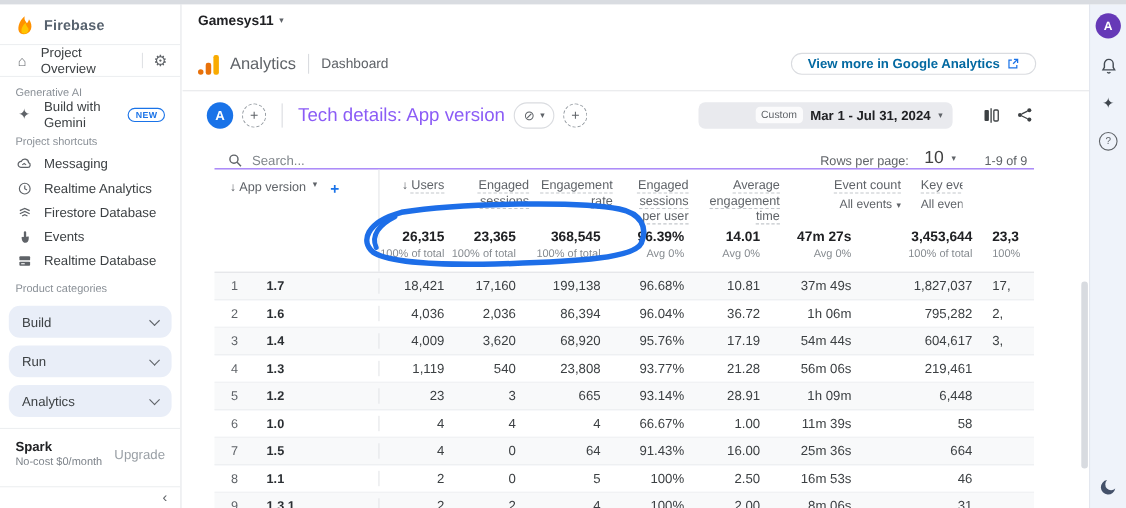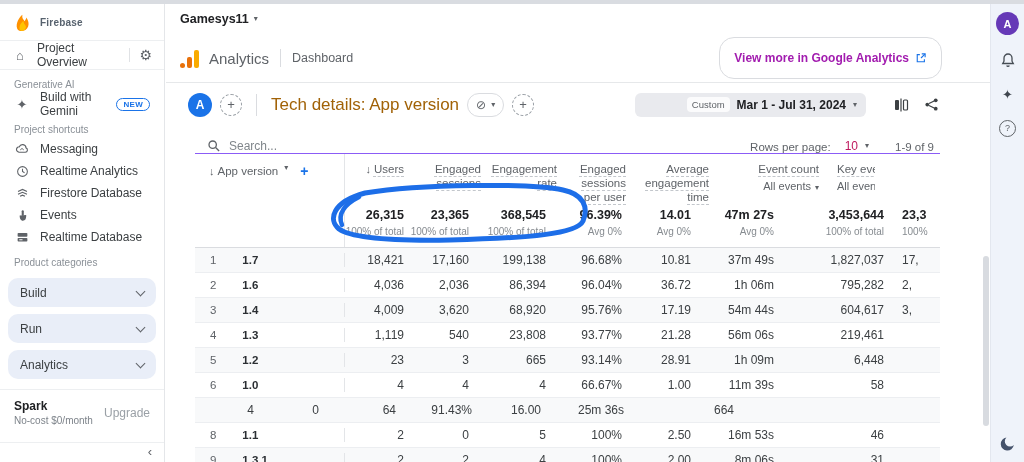--- a/index.html
+++ b/index.html
@@ -4,21 +4,21 @@
 <style>
   html,body{margin:0;padding:0;background:#fff;}
   body{width:1024px;height:462px;font-family:"Liberation Sans","DejaVu Sans",sans-serif;overflow:hidden;}
   .root{position:relative;width:1024px;height:462px;overflow:hidden;background:#fff;}
   .top-strip{position:absolute;top:0;left:0;width:1024px;height:4px;background:#d9dce1;z-index:40;}
   .flex-spacer{flex:1;}
   .caret{font-size:8px;color:#5f6368;line-height:1;}
   
   .sidebar{position:absolute;left:0;top:4px;bottom:0;width:165px;background:#fff;border-right:1px solid #e4e6e9;box-sizing:border-box;}
   .brand{display:flex;align-items:center;gap:9px;height:26px;padding:5px 12px;border-bottom:1px solid #edeff1;cursor:pointer;}
-  .brand-text{font-size:10px;font-weight:600;color:#57626e;letter-spacing:.2px;}
+  .brand-text{font-size:13px;font-weight:600;color:#57626e;letter-spacing:.2px;}
   .po-row{display:flex;align-items:center;gap:9px;height:20px;padding:4px 12px;border-bottom:1px solid #edeff1;}
   .po-icon{font-size:13px;color:#5f6368;width:16px;text-align:center;}
   .po-label{flex:1;font-size:12px;color:#3c4043;font-weight:500;}
   .po-div{width:1px;height:14px;background:#e0e2e5;}
   .gear{font-size:14px;color:#5f6368;cursor:pointer;}
   .sec-label{padding:9px 14px 3px;font-size:10px;color:#8a9097;}
   .nav-item{display:flex;align-items:center;gap:10px;height:20px;padding:1px 14px;font-size:12px;color:#3c4043;cursor:pointer;}
   .nav-item .nicon{width:16px;height:16px;display:flex;align-items:center;justify-content:center;color:#5f6368;font-size:13px;flex:none;}
   .nav-item.selected{background:#d3e3fd;border-radius:15px;margin:0 5px;padding:1px 9px;color:#1b3a5e;font-weight:600;}
   .gemini-badge{margin-left:4px;font-size:8px;font-weight:700;color:#1a73e8;border:1px solid #1a73e8;border-radius:8px;padding:1px 6px;letter-spacing:.3px;}
@@ -34,38 +34,38 @@
   .project-bar{display:flex;align-items:center;gap:5px;height:30px;padding:0 14px;}
   .project-name{font-size:12.5px;font-weight:600;color:#202124;cursor:pointer;}
   .ga-header{display:flex;align-items:center;height:48px;padding:0 48px 0 14px;border-bottom:1px solid #e6e8ea;}
   .ga-logo{display:flex;align-items:flex-end;gap:2px;height:20px;margin-right:10px;}
   .ga-dot{width:5px;height:5px;border-radius:50%;background:#e8710a;}
   .ga-bar-m{width:5px;height:11px;border-radius:2px;background:#e8710a;}
   .ga-bar-t{width:5px;height:18px;border-radius:2px;background:#f9ab00;}
   .ga-title{font-size:15px;color:#5f6368;}
   .ga-sep{width:1px;height:18px;background:#dadce0;margin:0 11px;}
   .ga-page{font-size:12.5px;color:#5f6368;}
-  .view-more{display:flex;align-items:center;gap:6px;height:42px;padding:0 14px;background:#fff;border:1px solid #dadce0;border-radius:15px;font-size:12px;font-weight:600;color:#a21caf;cursor:pointer;font-family:inherit;}
+  .view-more{display:flex;align-items:center;gap:6px;height:20px;padding:0 14px;background:#fff;border:1px solid #dadce0;border-radius:15px;font-size:12px;font-weight:600;color:#0369a1;cursor:pointer;font-family:inherit;}
   .title-row{display:flex;align-items:center;height:43px;padding:0 48px 0 22px;}
   .seg-circle{width:24px;height:24px;border-radius:50%;background:#1a73e8;color:#fff;font-size:12px;font-weight:700;display:flex;align-items:center;justify-content:center;cursor:pointer;flex:none;}
   .add-circle{width:22px;height:22px;border-radius:50%;border:1px dashed #9aa0a6;color:#5f6368;font-size:13px;display:flex;align-items:center;justify-content:center;margin-left:8px;cursor:pointer;flex:none;box-sizing:border-box;}
   .v-div{width:1px;height:22px;background:#dadce0;margin:0 14px;}
-  .report-title{font-size:17px;font-weight:400;color:#a16207;margin:0 8px 0 0;white-space:nowrap;}
+  .report-title{font-size:17px;font-weight:400;color:#8b5cf6;margin:0 8px 0 0;white-space:nowrap;}
   .filter-pill{display:flex;align-items:center;gap:5px;height:22px;padding:0 8px;border:1px solid #dadce0;border-radius:12px;color:#5f6368;font-size:12px;cursor:pointer;}
   .date-pill{display:flex;align-items:center;gap:7px;height:24px;background:#e9eaee;border-radius:6px;padding:0 9px;cursor:pointer;margin-right:16px;}
   .date-preset{background:#fbfbfc;border-radius:4px;font-size:9.5px;color:#5f6368;padding:2px 5px;margin-left:43px;}
   .date-text{font-size:12px;font-weight:600;color:#202124;white-space:nowrap;}
   .icon-btn{display:flex;align-items:center;justify-content:center;width:22px;height:22px;cursor:pointer;margin-left:8px;flex:none;}
   
   .table-zone{position:relative;margin-left:29px;width:745px;}
   .search-row{display:flex;align-items:flex-end;height:27px;border-bottom:1px solid #8b5cf6;padding-left:12px;}
   .search-ph{font-size:12px;color:#80868b;margin-left:8px;}
   .rpp-label,.page-info{font-size:11.5px;color:#5f6368;}
   .rpp-select{display:flex;align-items:center;gap:7px;margin:0 26px 0 14px;cursor:pointer;}
-  .rpp-value{font-size:12px;color:#be185d;}
+  .rpp-value{font-size:16px;color:#404040;}
   .page-info{margin-right:6px;}
   .thead,.totals-row,.trow{display:flex;}
   .c{box-sizing:border-box;text-align:right;padding-right:4px;font-size:12px;color:#3c4043;}
   .c-version{width:150px;text-align:left;border-right:1px solid #e3e5e8;padding-right:0;}
   .c-users{width:63px;}.c-new{width:65px;}.c-sess{width:77px;}.c-rate{width:76px;}
   .c-spu{width:69px;}.c-time{width:83px;}.c-events{width:110px;}
   .c-key{width:52px;text-align:left;padding-left:14px;padding-right:0;overflow:hidden;white-space:nowrap;}
   .thead{height:47px;}
   .hcell{padding-top:8px;font-size:11.5px;color:#5f6368;line-height:14px;}
   .hlabel{display:inline-block;}
@@ -427,20 +427,24 @@
             <div class="c c-new">4</div>
             <div class="c c-sess">4</div>
             <div class="c c-rate">66.67%</div>
             <div class="c c-spu">1.00</div>
             <div class="c c-time">11m 39s</div>
             <div class="c c-events">58</div>
             <div class="c c-key"></div>
           </div>
 
           <div class="trow">
+            <div class="c c-version">
+              <span class="rownum">7</span>
+              <span class="vname">1.5</span>
+            </div>
             <div class="c c-users">4</div>
             <div class="c c-new">0</div>
             <div class="c c-sess">64</div>
             <div class="c c-rate">91.43%</div>
             <div class="c c-spu">16.00</div>
             <div class="c c-time">25m 36s</div>
             <div class="c c-events">664</div>
             <div class="c c-key"></div>
           </div>
 

